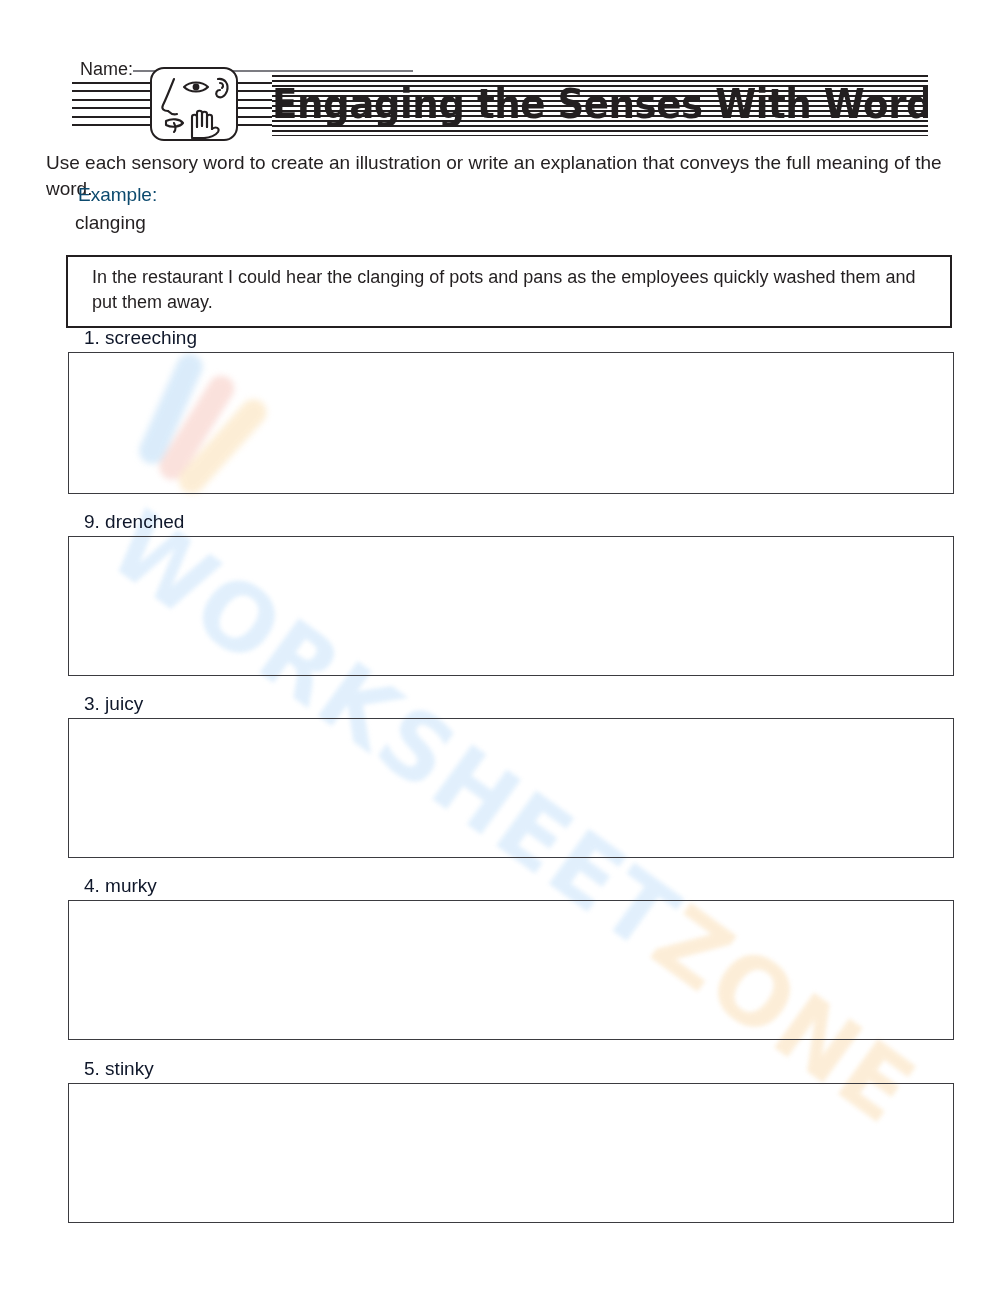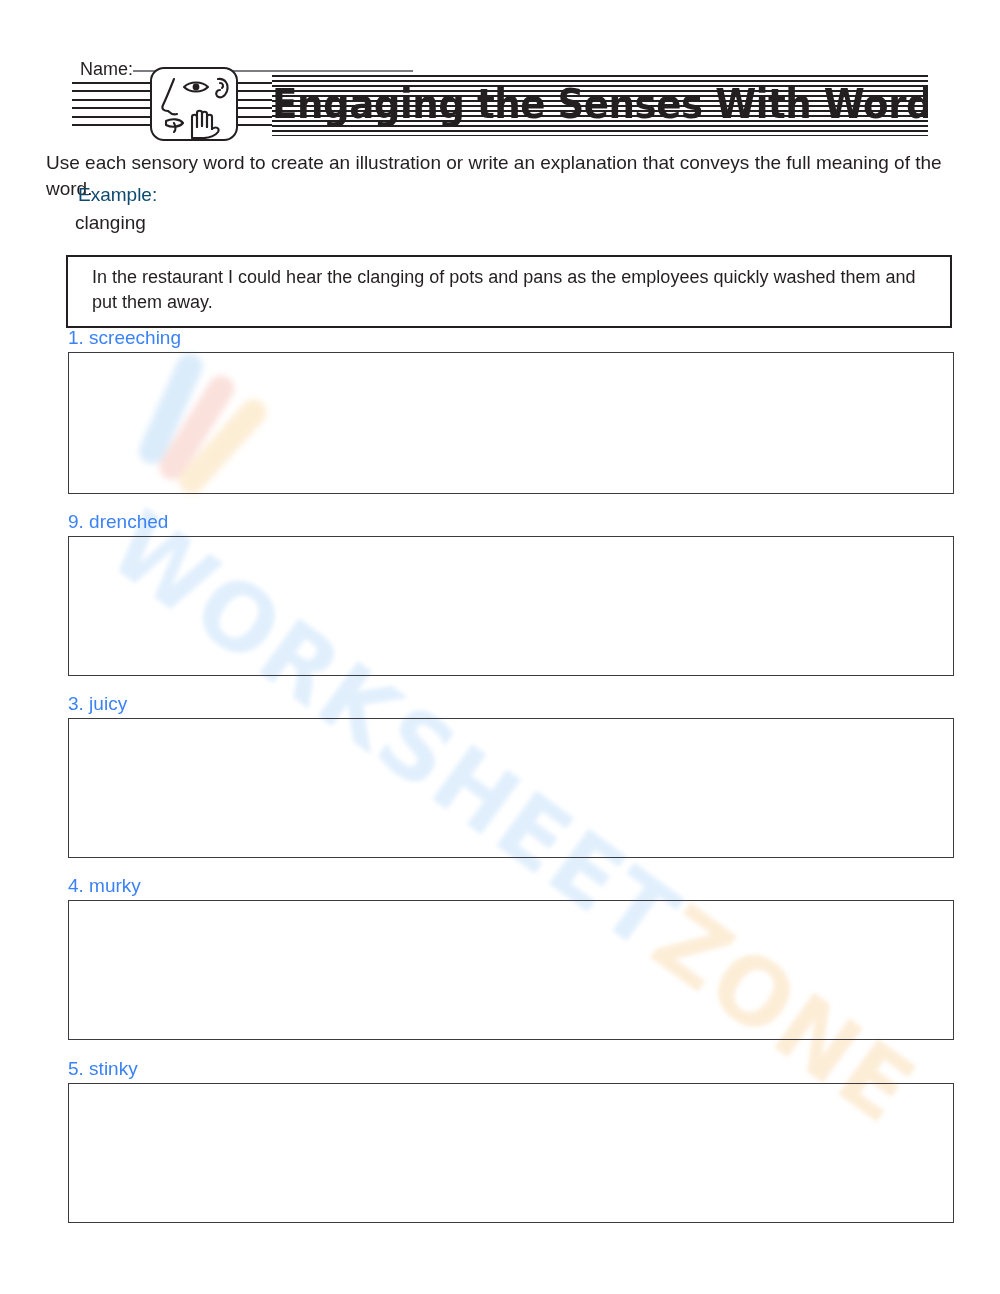--- a/index.html
+++ b/index.html
@@ -194,23 +194,23 @@
     font-size: 18px;
     line-height: 25px;
     color: #231f20;
     background: transparent;
     margin-top: 12px;
   }
 
   
   .item-label {
     position: absolute;
-    left: 68px;
-    font-size: 19px;
-    color: #3b82f6;
+    left: 84px;
+    font-size: 19px;
+    color: #0f172a;
   }
   .answer-box {
     position: absolute;
     left: 68px;
     width: 886px;
     border: 1.6px solid #3b3b40;
     background: transparent;
   }
 </style>
 </head>

